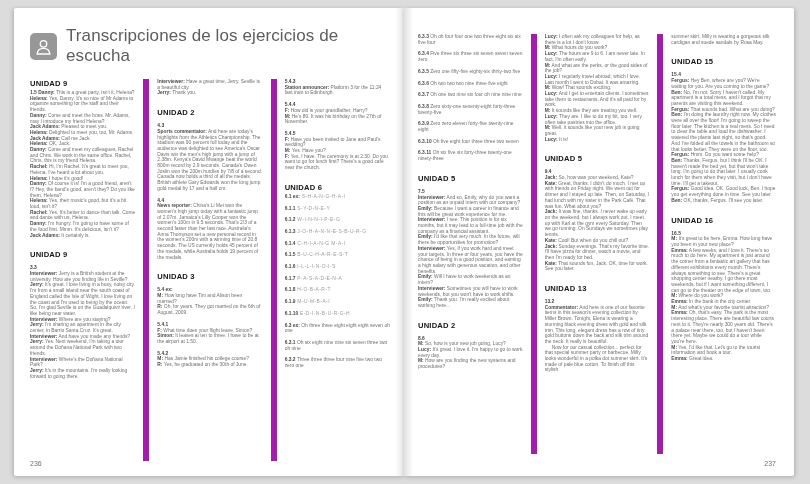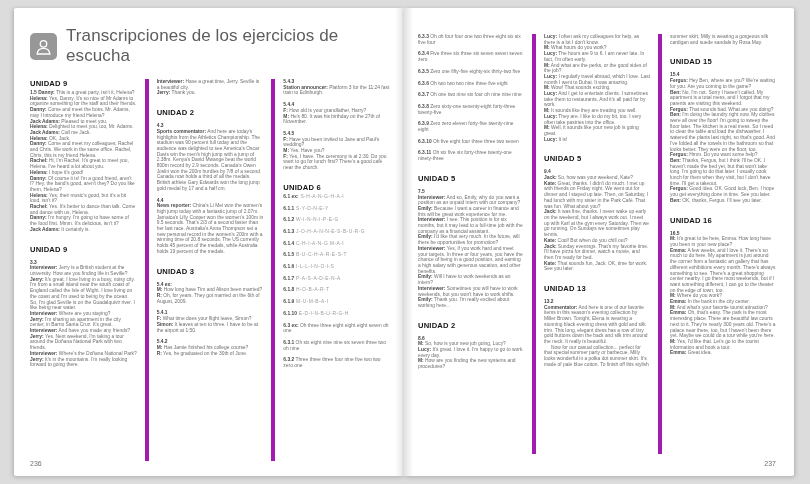--- a/index.html
+++ b/index.html
@@ -24,21 +24,21 @@
   .hdr-icon{width:27px;height:27px;background:#979797;border-radius:5px;
     display:flex;align-items:center;justify-content:center;flex:0 0 auto;}
   .hdr-icon svg{display:block;}
   h1.title{font-size:17px;font-weight:400;color:#5d5d5d;margin:0;letter-spacing:.1px;}
 
   .cols{display:flex;align-items:stretch;overflow:hidden;}
   .page-left  .cols{height:382px;}
   .page-right .cols{height:420px;}
   .col{flex:1 1 0;min-width:0;overflow:hidden;
     font-size:4.9px;line-height:5.7px;color:#6e6e6e;}
-  .col + .col{border-left:4px solid #a21caf;margin-left:8px;padding-left:8px;}
+  .col + .col{border-left:6px solid #a21caf;margin-left:8px;padding-left:8px;}
 
   .para{margin:0;}
   .spk{color:#4a4a4a;font-weight:bold;}
   .unit-h{font-size:7.6px;line-height:9px;font-weight:bold;color:#141414;
     margin:12px 0 2px 0;letter-spacing:.2px;}
   .track-num{font-weight:bold;color:#3f3f3f;margin-top:6px;}
   .sp{margin-top:6px;}
   .spell{color:#9c9c9c;letter-spacing:.45px;}
   .ind{text-indent:7px;}
   .col > :first-child{margin-top:0;}

